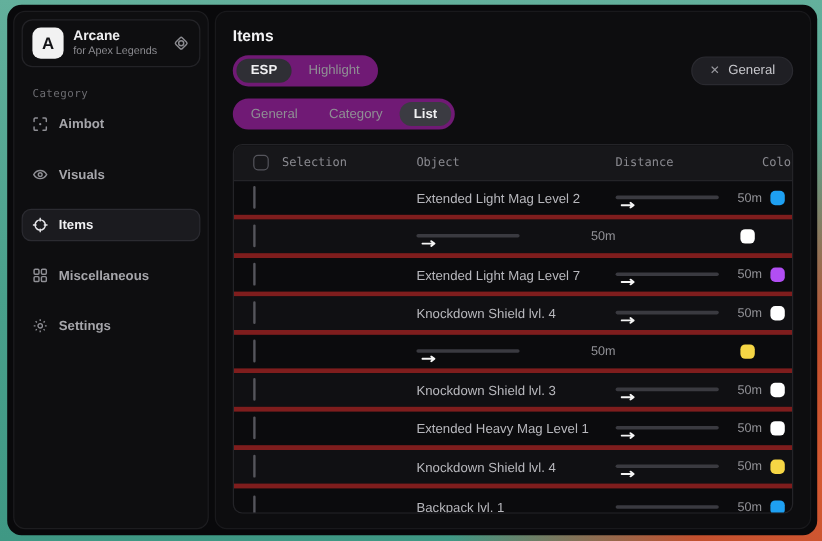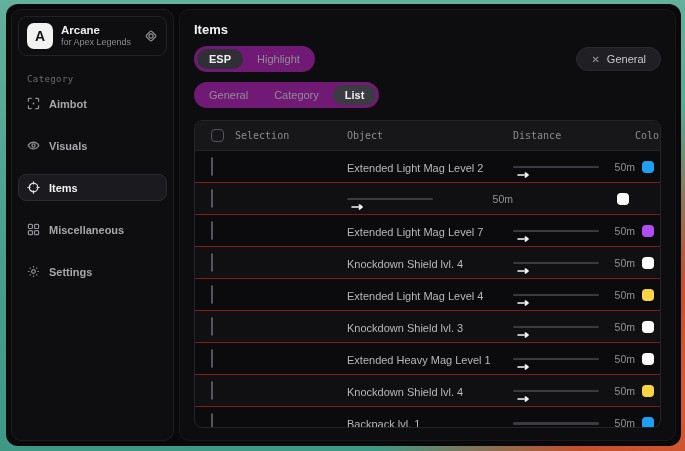--- a/index.html
+++ b/index.html
@@ -85,30 +85,30 @@
   .table{
     margin-top:12px; border:1px solid #242428; border-radius:8px;
     overflow:hidden; background:#0b0b0d;
   }
   .tgrid{ display:grid; grid-template-columns:152px 166px 122px 1fr; align-items:center; }
   .thead{
     height:30px; background:#17171a; border-bottom:1px solid #242428;
     font-family:"DejaVu Sans Mono", monospace; font-size:10px; color:#8a8a90;
   }
   .thead .c1{ display:flex; align-items:center; gap:11px; padding-left:16px; }
-  .trow{ height:32px; border-bottom:1px solid #7f1d1d; }
+  .trow{ height:32px; border-bottom:4px solid #7f1d1d; }
   .trow:nth-child(even){ background:#101013; }
   .trow:last-child{ border-bottom:none; }
   .trow .c1{ padding-left:16px; }
   .checkbox{
     width:13px; height:13px; border:1.5px solid #55555c; border-radius:4px;
     background:transparent; cursor:pointer; flex:none;
   }
   .obj{ font-size:11px; color:#b8b8bd; white-space:nowrap; }
-  .c3{ display:flex; align-items:center; }
+  .c3{ display:flex; }
   .slider{ position:relative; width:86px; height:10px; cursor:pointer; }
   .slider .track{
     position:absolute; left:0; right:0; top:4px; height:2.5px;
     background:#3a3a40; border-radius:2px;
   }
   .slider .knob{
     position:absolute; top:2px; width:13px; height:6px; color:#f5f5f5;
   }
   .dist{ margin-left:auto; font-size:10.5px; color:#919196; }
   .c4{ display:flex; align-items:center; }
@@ -284,21 +284,20 @@
                   </svg></span>
               </div>
               <span class="dist">50m</span>
             </div>
             <div class="c4">
               <span class="swatch" style="background: rgb(255, 255, 255);"></span>
             </div>
           </div>
           <div class="tgrid trow">
             <div class="c1"><span class="checkbox"></span></div>
-            <div><span class="obj">Extended Light Mag Level 4</span></div>
             <div class="c3">
               <div class="slider">
                 <div class="track"></div>
                 <span class="knob" style="left: 5%;"><svg width="13" height="6" viewBox="0 0 13 6" fill="none" stroke="currentColor" stroke-width="1.6" stroke-linecap="round" stroke-linejoin="round">
                     <path d="M1 3h10M11 3 8.4 1M11 3 8.4 5"></path>
                   </svg></span>
               </div>
               <span class="dist">50m</span>
             </div>
             <div class="c4">

